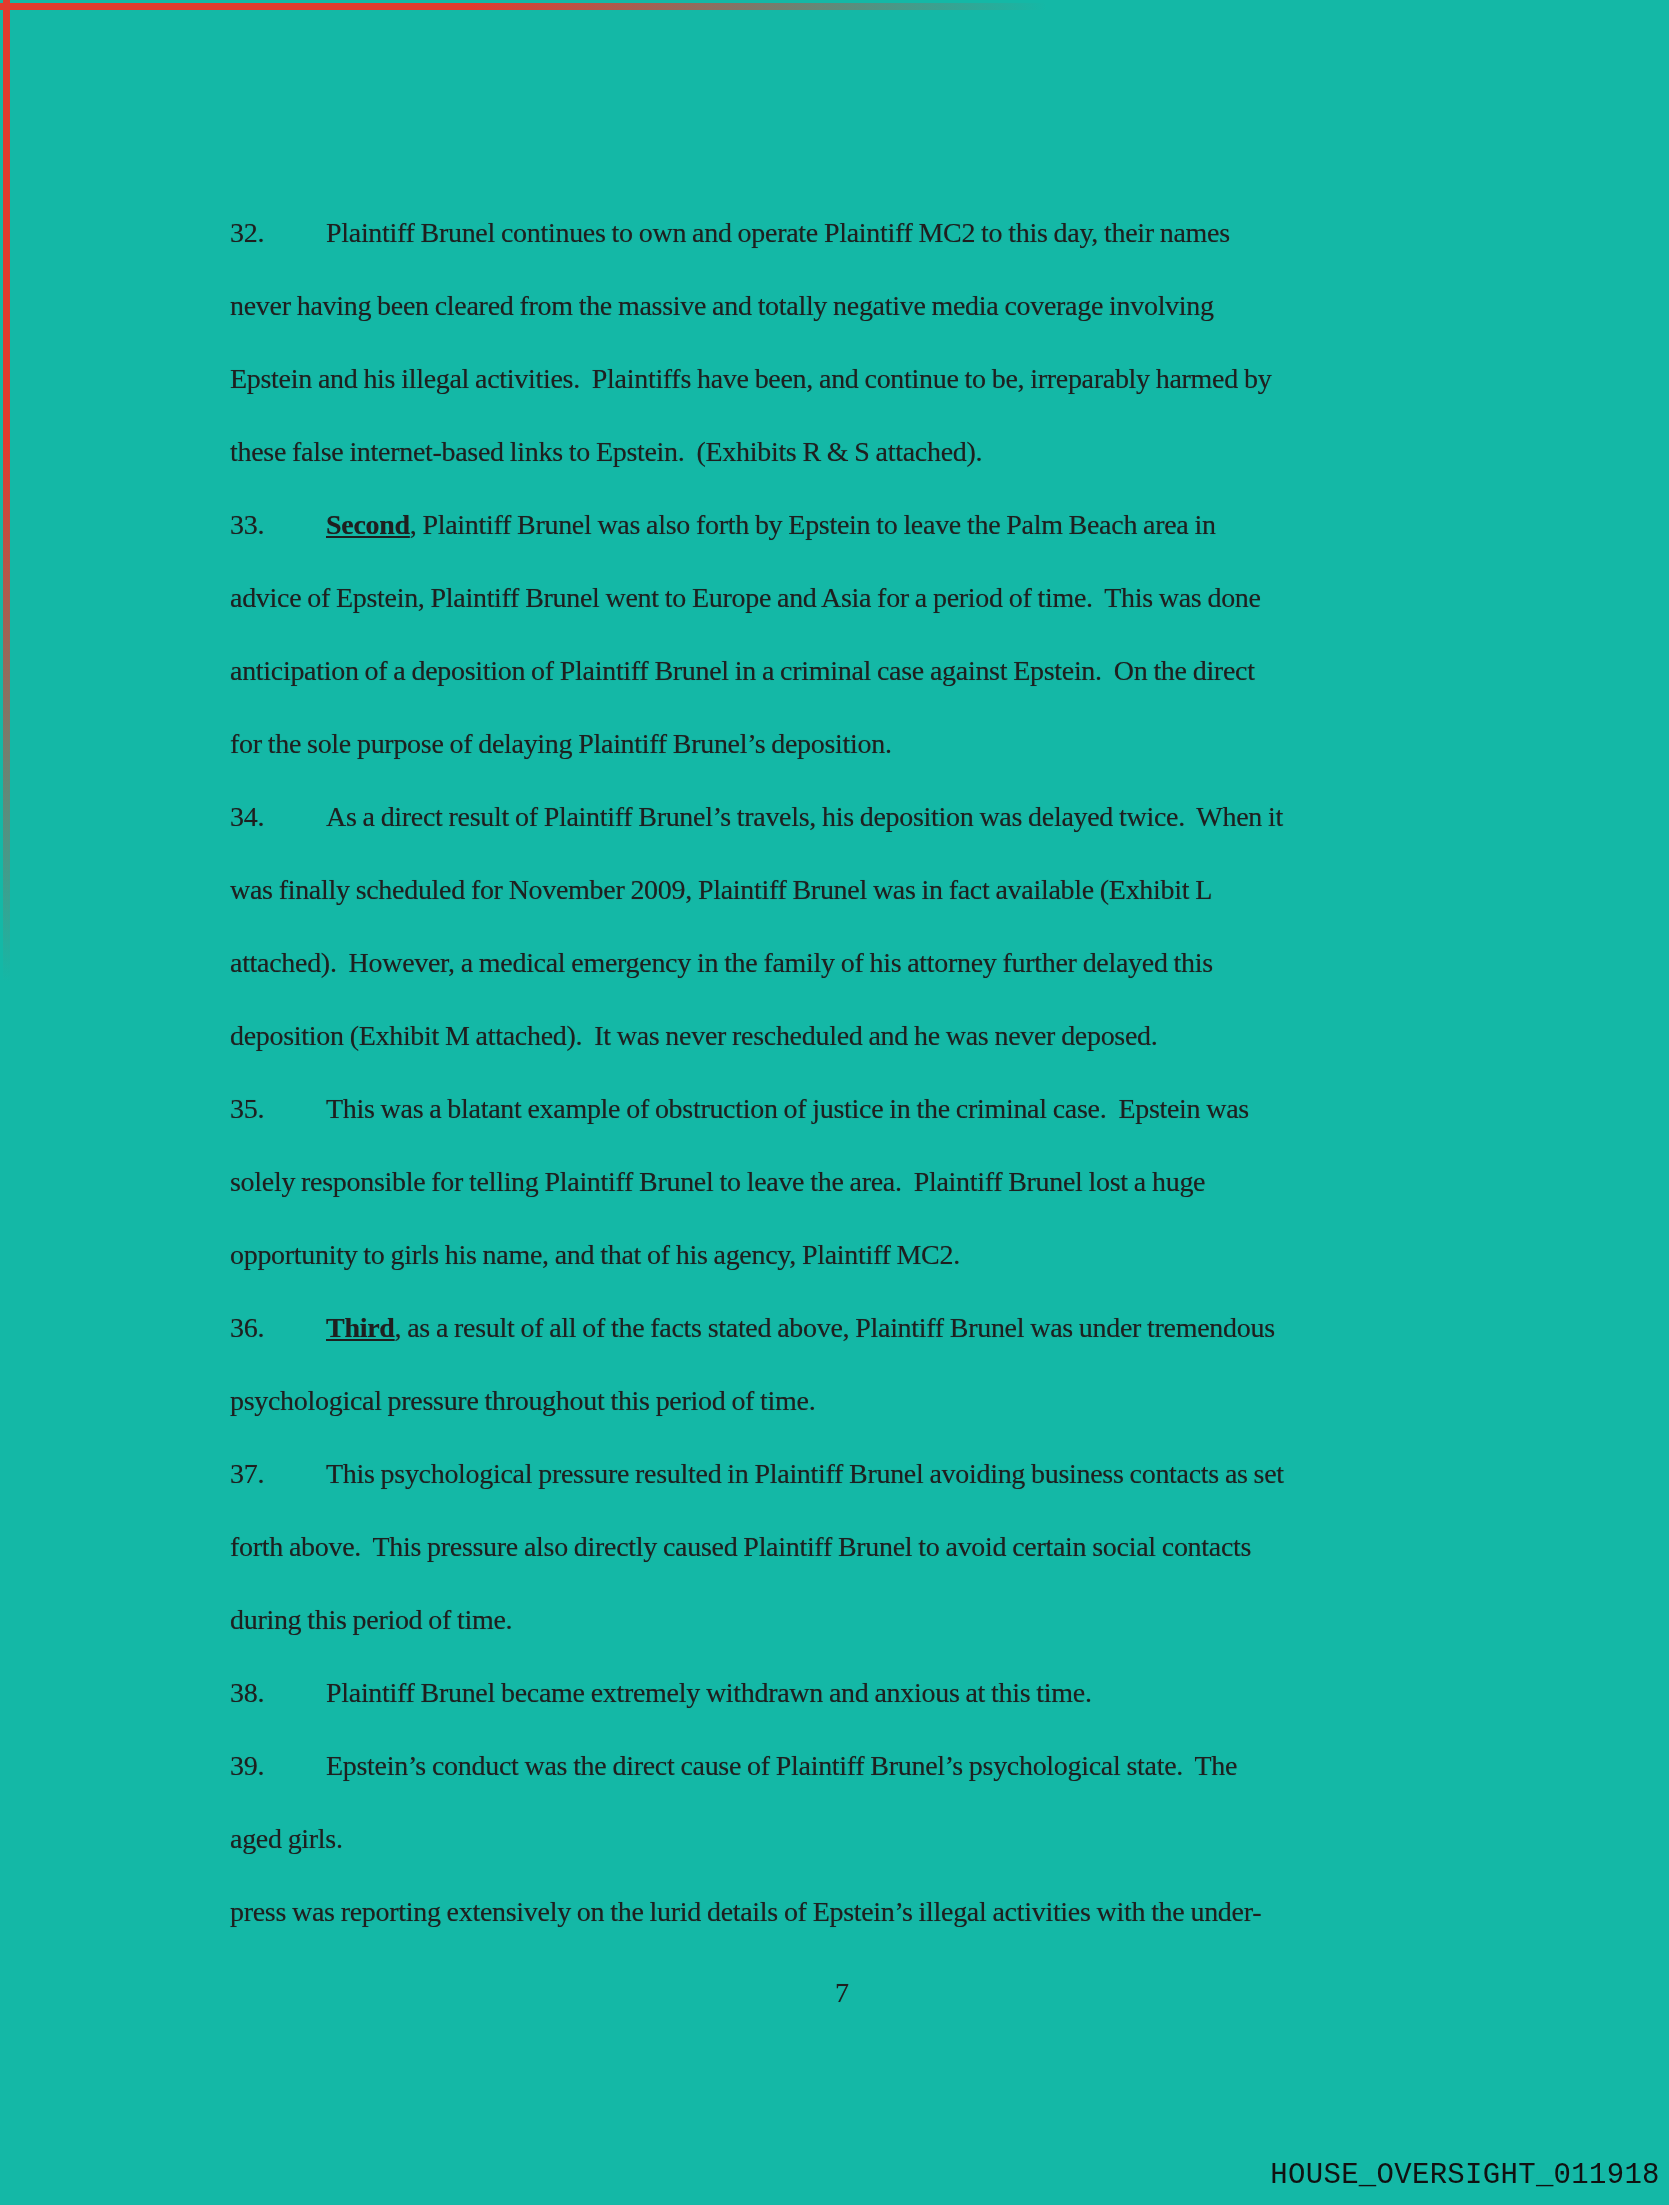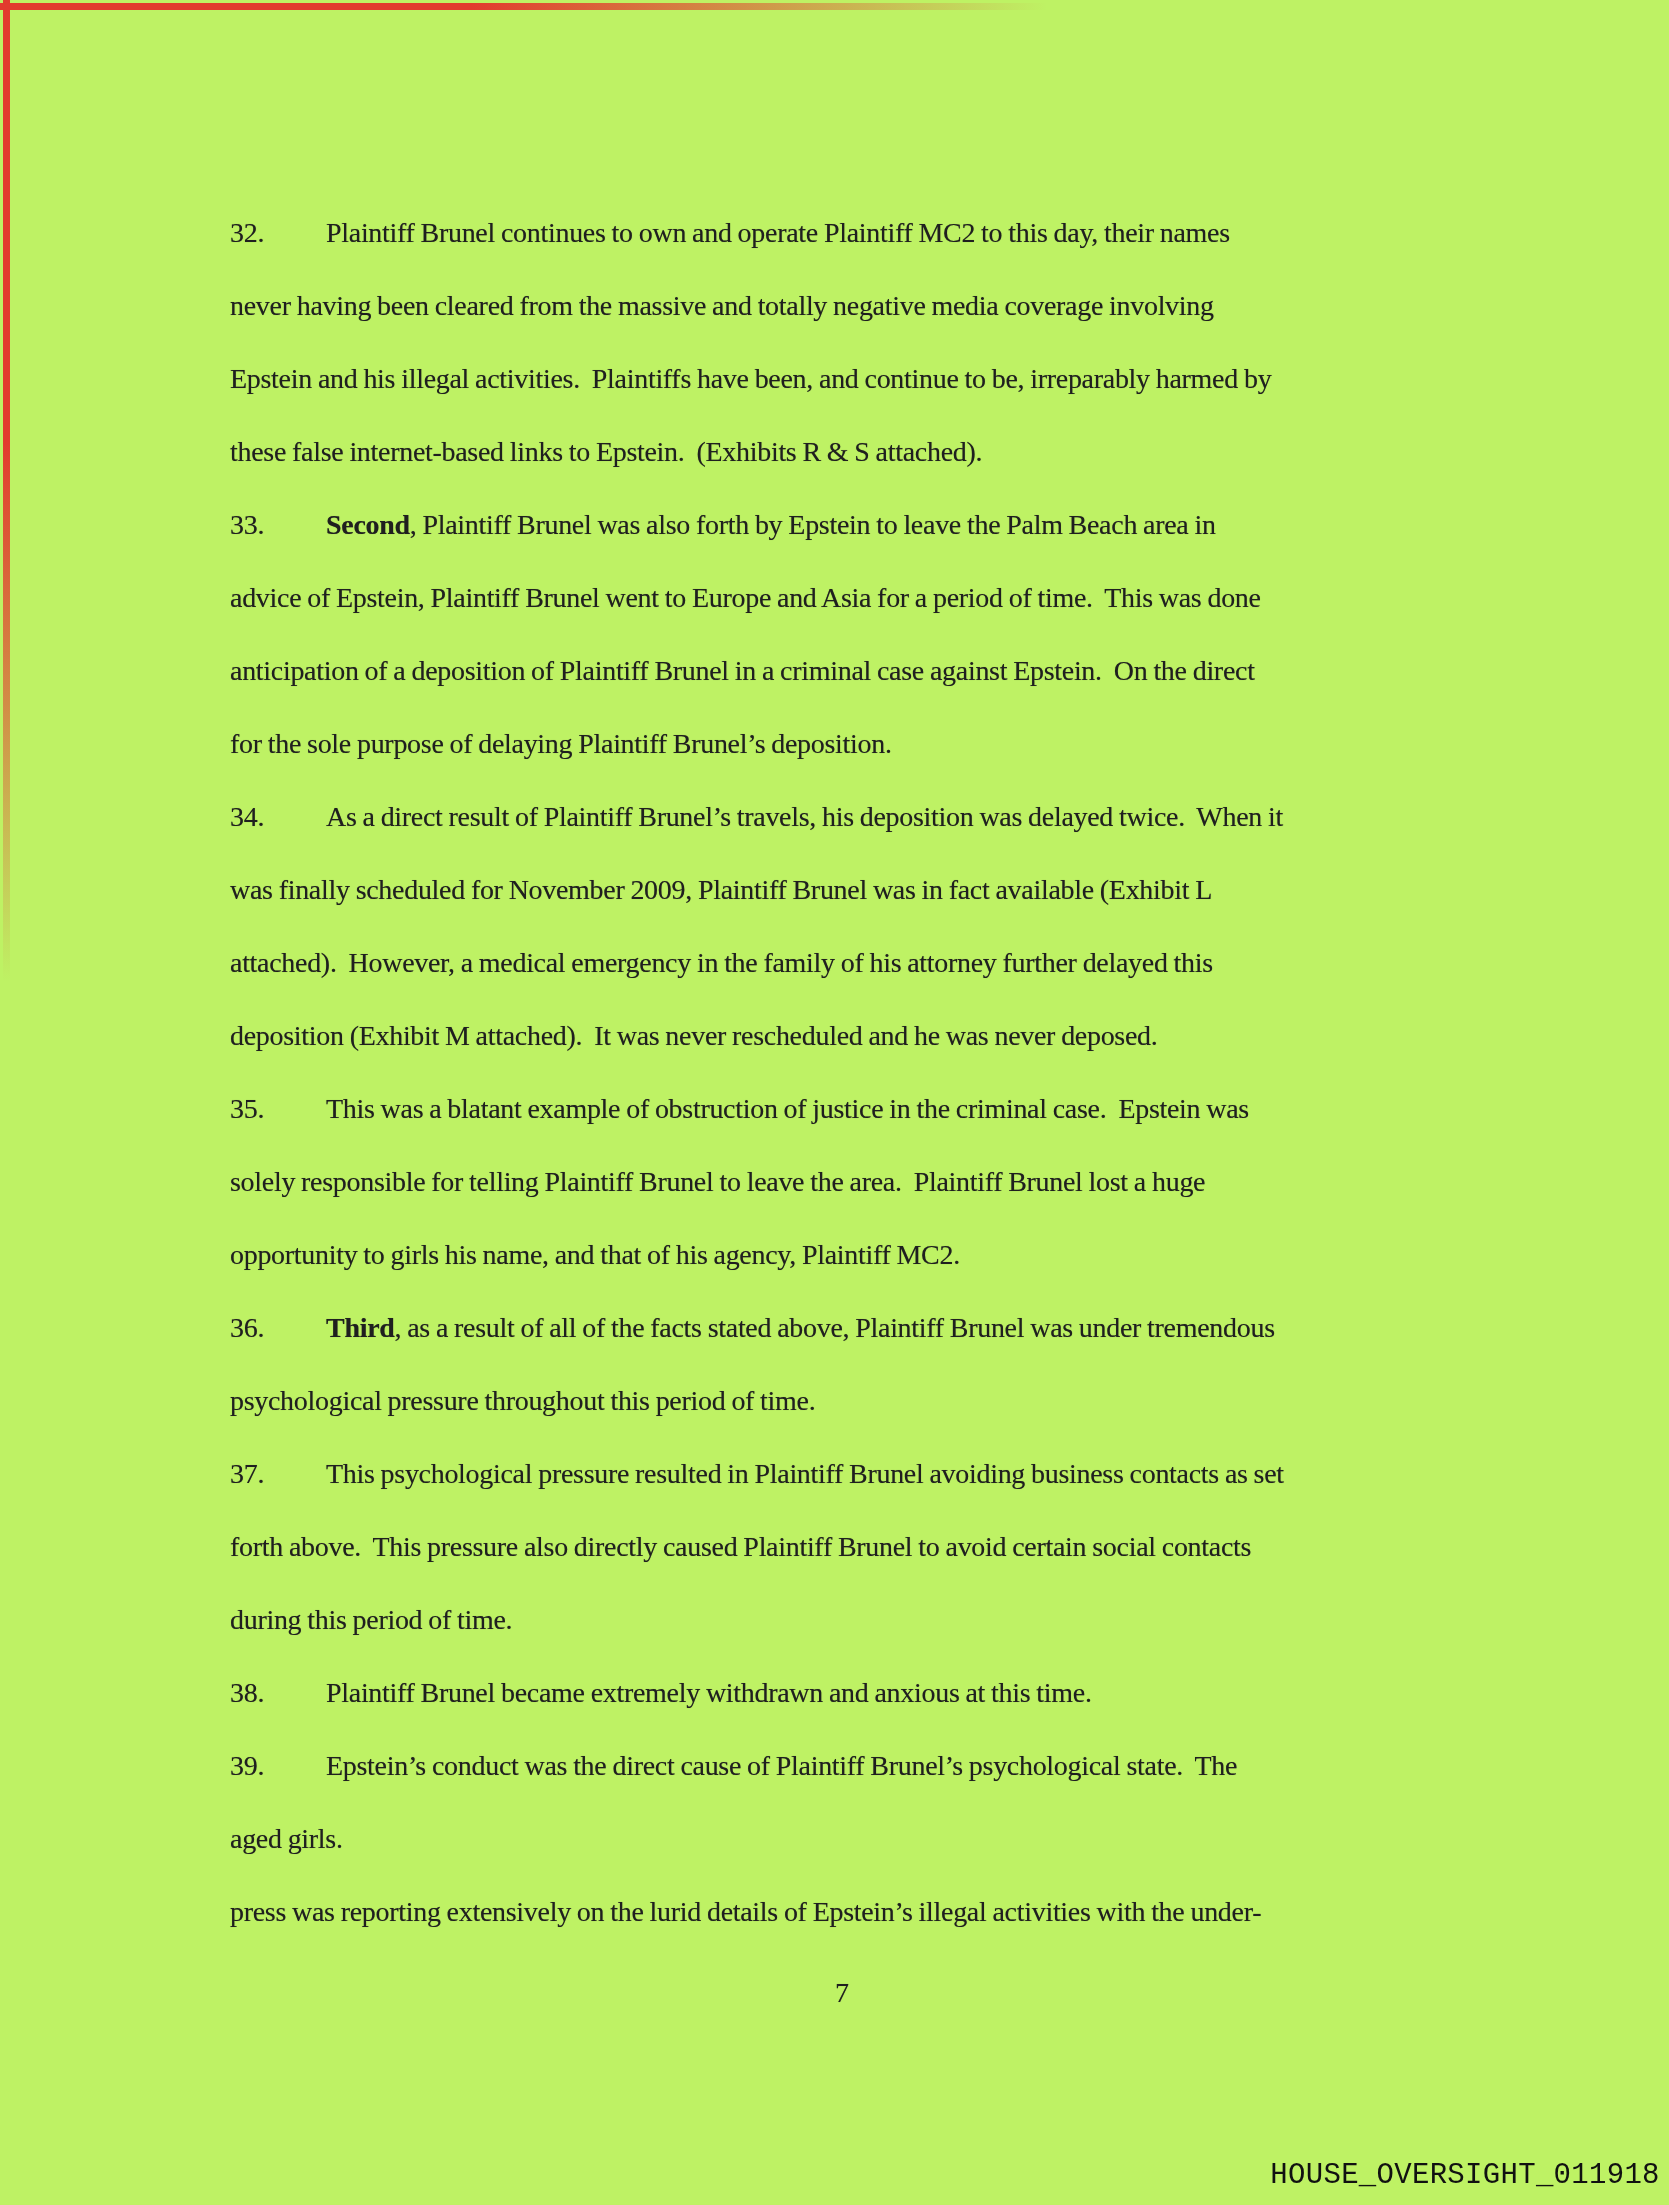--- a/index.html
+++ b/index.html
@@ -1,19 +1,19 @@
 <!DOCTYPE html>
 <html style="font-size:10.5px"><head>
 <meta charset="utf-8">
 <style>
   html,body{margin:0;padding:0;background:#ffffff;}
   .page{
     position:relative;
     width:1669px;height:2205px;
-    background:#bef264;
+    background:#14b8a6;
     overflow:hidden;
     font-family:"Liberation Serif","DejaVu Serif",serif;
     color:#1f1f1f;
   }
   
   .artifact-top{
     position:absolute;left:0;top:2.6px;height:7.9px;width:1047px;
     background:linear-gradient(to right,#e23b2e 0%,#e23b2e 45%,rgba(226,59,46,0.55) 70%,rgba(226,59,46,0) 100%);
   }
   .artifact-left{
@@ -28,21 +28,21 @@
     height:73px;line-height:73px;
     white-space:pre;
     font-size:28px;
     letter-spacing:-0.3px;
     word-spacing:-0.7px;
     text-shadow:0 0 0.7px rgba(25,25,25,0.45);
   }
   .pnum{
     display:inline-block;width:96px;
   }
-  .lead-bold{font-weight:bold;}
+  .lead-bold{font-weight:bold;text-decoration:underline;}
   .page-number{
     position:absolute;left:230px;top:1956px;width:1224px;
     text-align:center;font-size:28px;line-height:73px;
     text-shadow:0 0 0.7px rgba(25,25,25,0.45);
   }
   .bates{
     position:absolute;right:9.2px;top:2156px;
     font-family:Liberation Mono, monospace;
     font-size:29px;line-height:39px;
     letter-spacing:0.3px;

